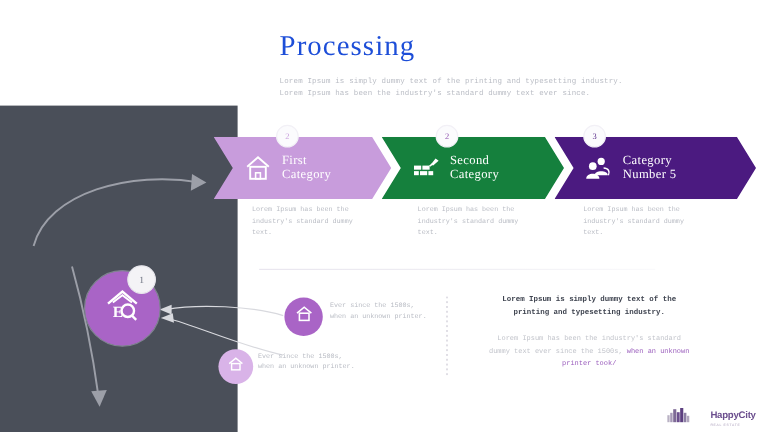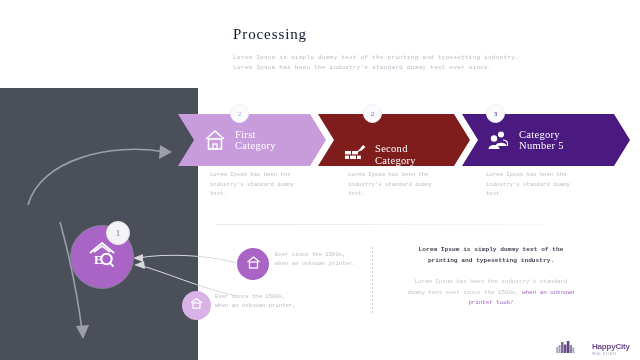--- a/index.html
+++ b/index.html
@@ -14,39 +14,39 @@
   
   .dark-panel{
     position:absolute;left:0;top:88px;width:198px;height:272px;
     background:#4a4f59;
   }
 
   
   .header{position:absolute;left:233px;top:26px;width:390px;}
   .title{
     font-family:"Liberation Serif", serif;
-    font-size:15px;color:#0f172a;letter-spacing:.9px;
+    font-size:24px;color:#1d4ed8;letter-spacing:.9px;
     margin:0 0 10px 0;font-weight:400;
   }
   .subtitle{
     font-family:"Liberation Mono", monospace;
     font-size:6.2px;line-height:10px;color:#b9bcc4;margin:0;
     letter-spacing:.15px;
   }
 
   
   .banners{position:absolute;left:178px;top:114px;width:452px;height:52px;}
   .chev{
     position:absolute;top:0;height:52px;
     display:flex;align-items:center;
     clip-path:polygon(0 0, calc(100% - 16px) 0, 100% 50%, calc(100% - 16px) 100%, 0 100%, 16px 50%);
     padding-left:24px;box-sizing:border-box;
   }
   .chev1{left:0;width:148px;background:#c89cdc;}
-  .chev2{left:140px;width:152px;background:#7f1d1d;align-items:flex-end;}
+  .chev2{left:140px;width:152px;background:#15803d;}
   .chev3{left:284px;width:168px;background:#4b1a80;}
   .chev .ico{width:26px;height:26px;flex:0 0 26px;margin-right:7px;}
   .chev .ico svg{display:block;width:26px;height:26px;}
   .chev .lbl{
     font-family:"Liberation Serif", serif;
     color:#fff;font-size:10.5px;line-height:11.5px;letter-spacing:.3px;
   }
 
   
   .badge{

